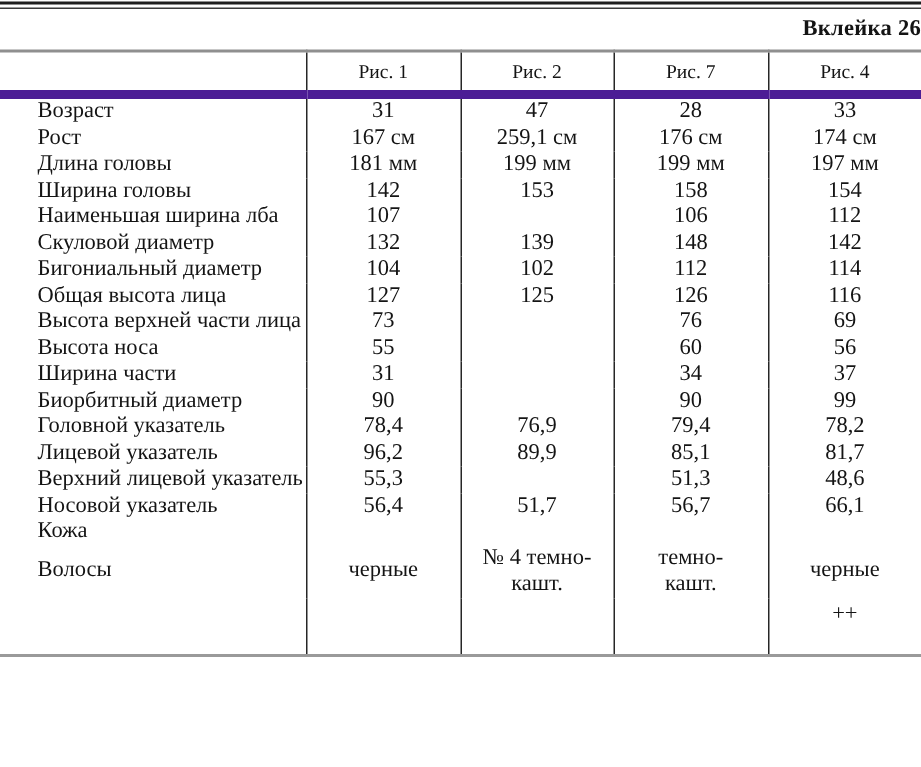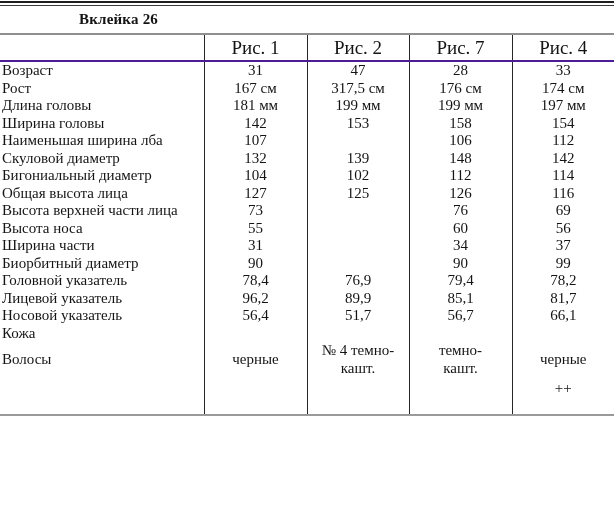--- a/index.html
+++ b/index.html
@@ -19,53 +19,53 @@
   .rule-top {
     margin-top: 1px;
     height: 2px;
     border-top: 2px solid #1f1f1f;
     border-bottom: 1px solid #3a3a3a;
   }
   .title {
     height: 27px;
     line-height: 26px;
     padding-left: 79px;  
-    text-align: left;
+    text-align: right;
     font-weight: bold;
     font-size: 15px;
     letter-spacing: 0.2px;
   }
   table.data-table {
     width: 614px;
     border-collapse: collapse;
     table-layout: fixed;
     border-top: 2px solid #8f8f8f;
     border-bottom: 2px solid #9a9a9a;
   }
   thead th {
     font-weight: normal;
-    font-size: 19px;
+    font-size: 13px;
     height: 25px;
     padding: 0;
     text-align: center;
-    border-bottom: 2px solid #4c1d95;
+    border-bottom: 6px solid #4c1d95;
   }
   thead th + th,
   tbody td + td {
     border-left: 1px solid #262626;
   }
   tbody td {
     font-size: 15px;
     line-height: 17.5px;
     padding: 0;
     vertical-align: middle;
   }
   .label-cell {
     text-align: left;
-    padding-left: 2px;
+    padding-left: 25px;
     white-space: nowrap;
     overflow: hidden;
   }
   .value-cell {
     text-align: center;
     white-space: pre-line;
   }
   tr.plus-row td {
     height: 23px;
   }
@@ -103,21 +103,21 @@
         <tr>
           <td class="label-cell">Возраст</td>
           <td class="value-cell">31</td>
           <td class="value-cell">47</td>
           <td class="value-cell">28</td>
           <td class="value-cell">33</td>
         </tr>
         <tr>
           <td class="label-cell">Рост</td>
           <td class="value-cell">167 см</td>
-          <td class="value-cell">317,5 см</td>
+          <td class="value-cell">259,1 см</td>
           <td class="value-cell">176 см</td>
           <td class="value-cell">174 см</td>
         </tr>
         <tr>
           <td class="label-cell">Длина головы</td>
           <td class="value-cell">181 мм</td>
           <td class="value-cell">199 мм</td>
           <td class="value-cell">199 мм</td>
           <td class="value-cell">197 мм</td>
         </tr>
@@ -190,20 +190,27 @@
           <td class="value-cell">76,9</td>
           <td class="value-cell">79,4</td>
           <td class="value-cell">78,2</td>
         </tr>
         <tr>
           <td class="label-cell">Лицевой указатель</td>
           <td class="value-cell">96,2</td>
           <td class="value-cell">89,9</td>
           <td class="value-cell">85,1</td>
           <td class="value-cell">81,7</td>
+        </tr>
+        <tr>
+          <td class="label-cell">Верхний лицевой указатель</td>
+          <td class="value-cell">55,3</td>
+          <td class="value-cell"></td>
+          <td class="value-cell">51,3</td>
+          <td class="value-cell">48,6</td>
         </tr>
         <tr>
           <td class="label-cell">Носовой указатель</td>
           <td class="value-cell">56,4</td>
           <td class="value-cell">51,7</td>
           <td class="value-cell">56,7</td>
           <td class="value-cell">66,1</td>
         </tr>
         <tr>
           <td class="label-cell">Кожа</td>

